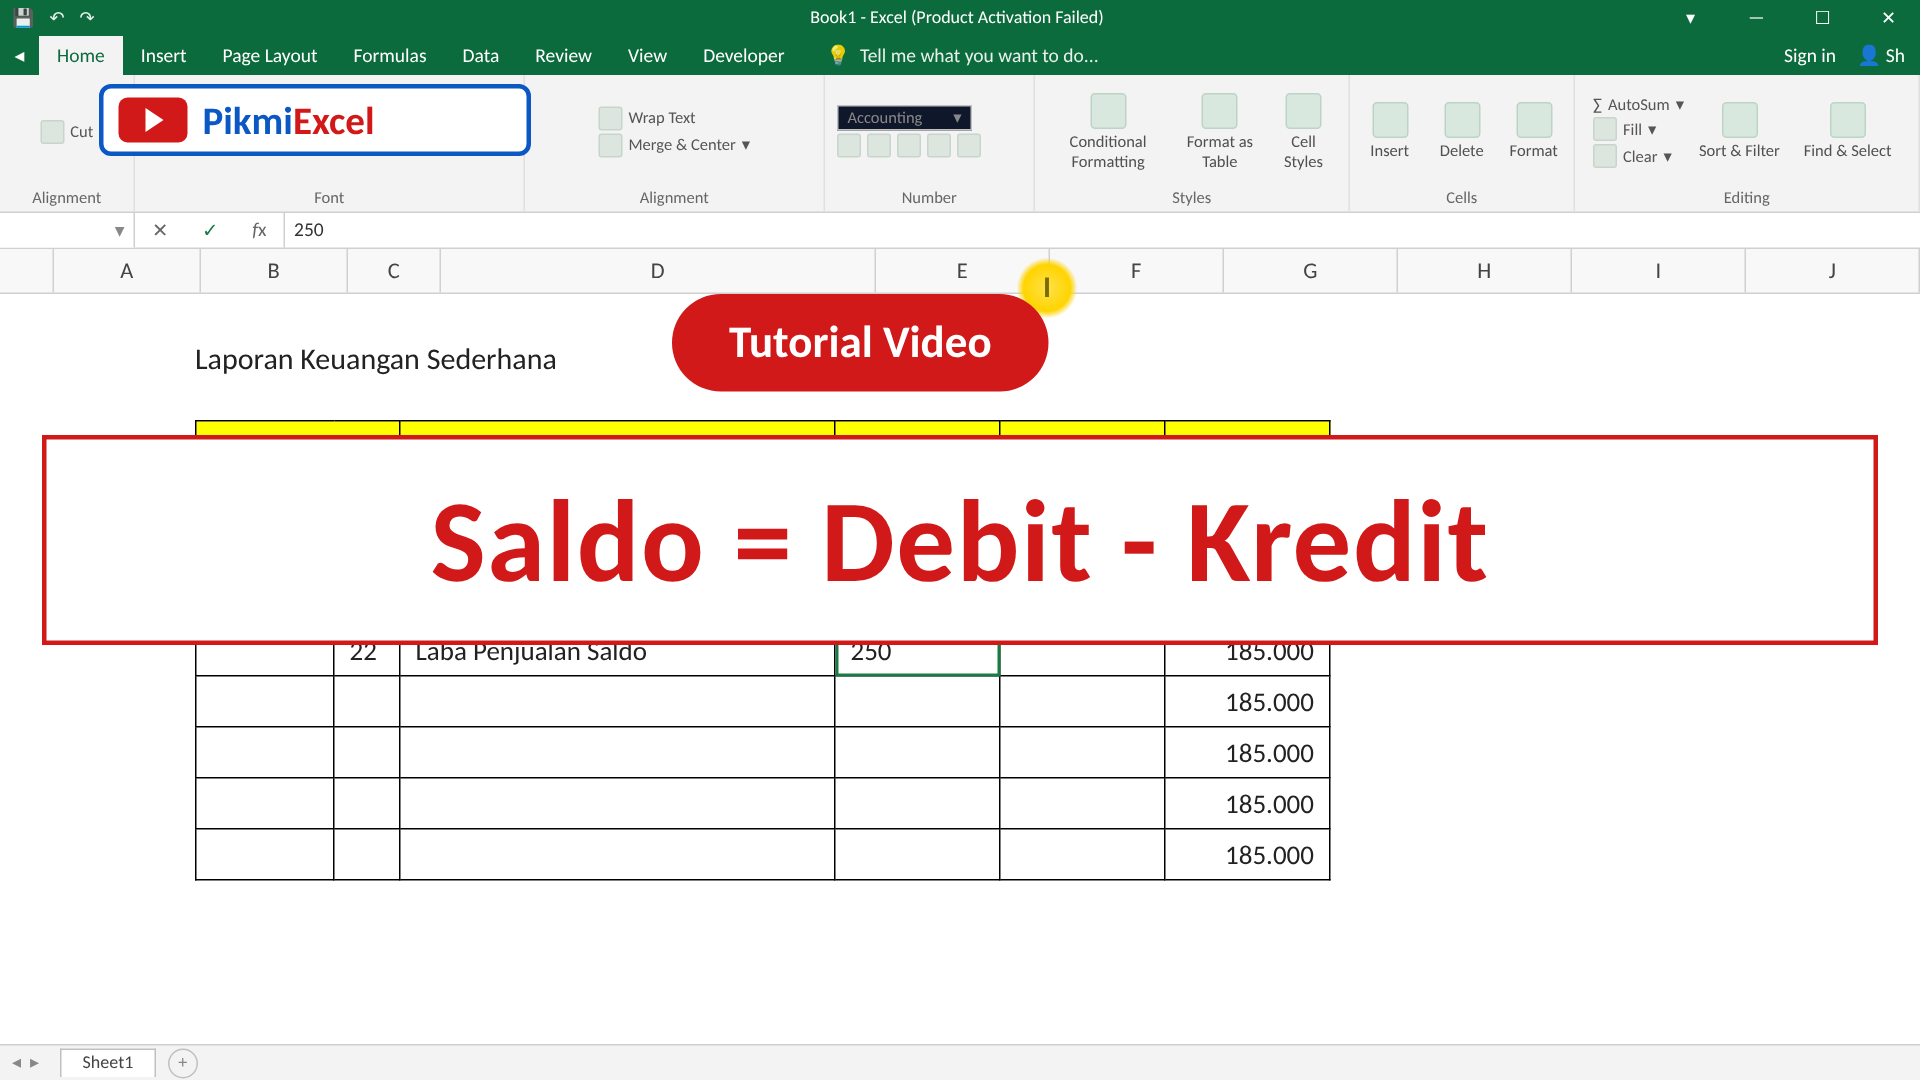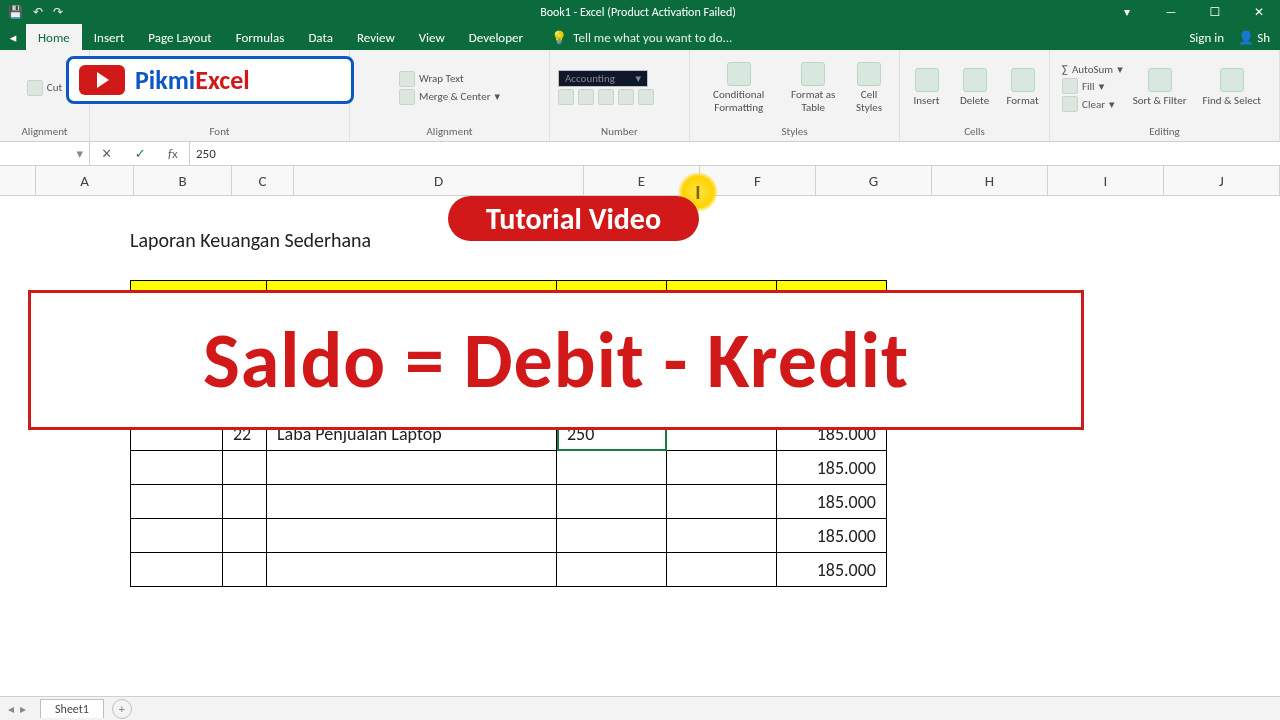--- a/index.html
+++ b/index.html
@@ -62,23 +62,23 @@
   
   .ybeam { position:absolute; width:40px; height:40px; border-radius:50%; background:radial-gradient(circle,#ffe14a 0%, #ffd400 55%, rgba(255,212,0,0) 72%); left:678px; top:-24px; display:flex; align-items:center; justify-content:center; color:#7a6b00; font-weight:700; font-size:20px; }
 
   
   .logo { position:absolute; left:66px; top:56px; width:288px; height:48px; border:3px solid #0b58c4; border-radius:8px; background:#fff; display:flex; align-items:center; gap:10px; padding:0 10px; }
   .logo .yt { width:46px; height:30px; background:#d11919; border-radius:6px; display:flex; align-items:center; justify-content:center; }
   .logo .yt::after { content:""; border-left:12px solid #fff; border-top:8px solid transparent; border-bottom:8px solid transparent; margin-left:2px; }
   .logo .pk { font-size:26px; font-weight:800; color:#0b58c4;margin-top:20px; }
   .logo .ex { font-size:26px; font-weight:800; color:#d11919; }
 
-  .pill { position:absolute; left:448px; top:196px; background:#d11919; color:#fff; font-size:30px; font-weight:700; padding:4px 38px; border-radius:40px; }
-
-  .bigbox { position:absolute; left:28px; top:290px; width:1056px; height:140px; background:#fff; border:3px solid #d11919; display:flex; align-items:center; justify-content:center; }
+  .pill { position:absolute; left:448px; top:196px; background:#d11919; color:#fff; font-size:30px; font-weight:700; padding:14px 38px; border-radius:40px; }
+
+  .bigbox { position:absolute; left:28px; top:290px; width:1224px; height:140px; background:#fff; border:3px solid #d11919; display:flex; align-items:center; justify-content:center; }
   .bigbox span { color:#d11919; font-size:78px; font-weight:800; letter-spacing:1px; }
 
   
   .shtabs { position:absolute; bottom:0; left:0; right:0; height:24px; background:#f3f3f3; border-top:1px solid #d0d0d0; display:flex; align-items:center; font-size:12px; color:#444; }
   .shtabs .nav { display:flex; gap:6px; padding:0 8px; color:#888; }
   .shtabs .stab { border:1px solid #c0c0c0; border-bottom:none; background:#fff; padding:2px 14px; margin-left:6px; }
   .shtabs .plus { width:20px; height:20px; border:1px solid #c0c0c0; border-radius:50%; margin-left:8px; display:flex; align-items:center; justify-content:center; color:#888; }
 </style>
 </head>
 <body>
@@ -282,21 +282,21 @@
           <td></td>
           <td></td>
           <td>Bayar Speedy</td>
           <td></td>
           <td class="col-num">300.000</td>
           <td class="col-sal">185.000</td>
         </tr>
     <tr>
           <td></td>
           <td style="text-align:left">22</td>
-          <td>Laba Penjualan Laptop</td>
+          <td>Laba Penjualan Saldo</td>
           <td class="sel" style="text-align:left">250</td>
           <td></td>
           <td class="col-sal">185.000</td>
         </tr>
     <tr>
           <td></td>
           <td></td>
           <td></td>
           <td></td>
           <td></td>

